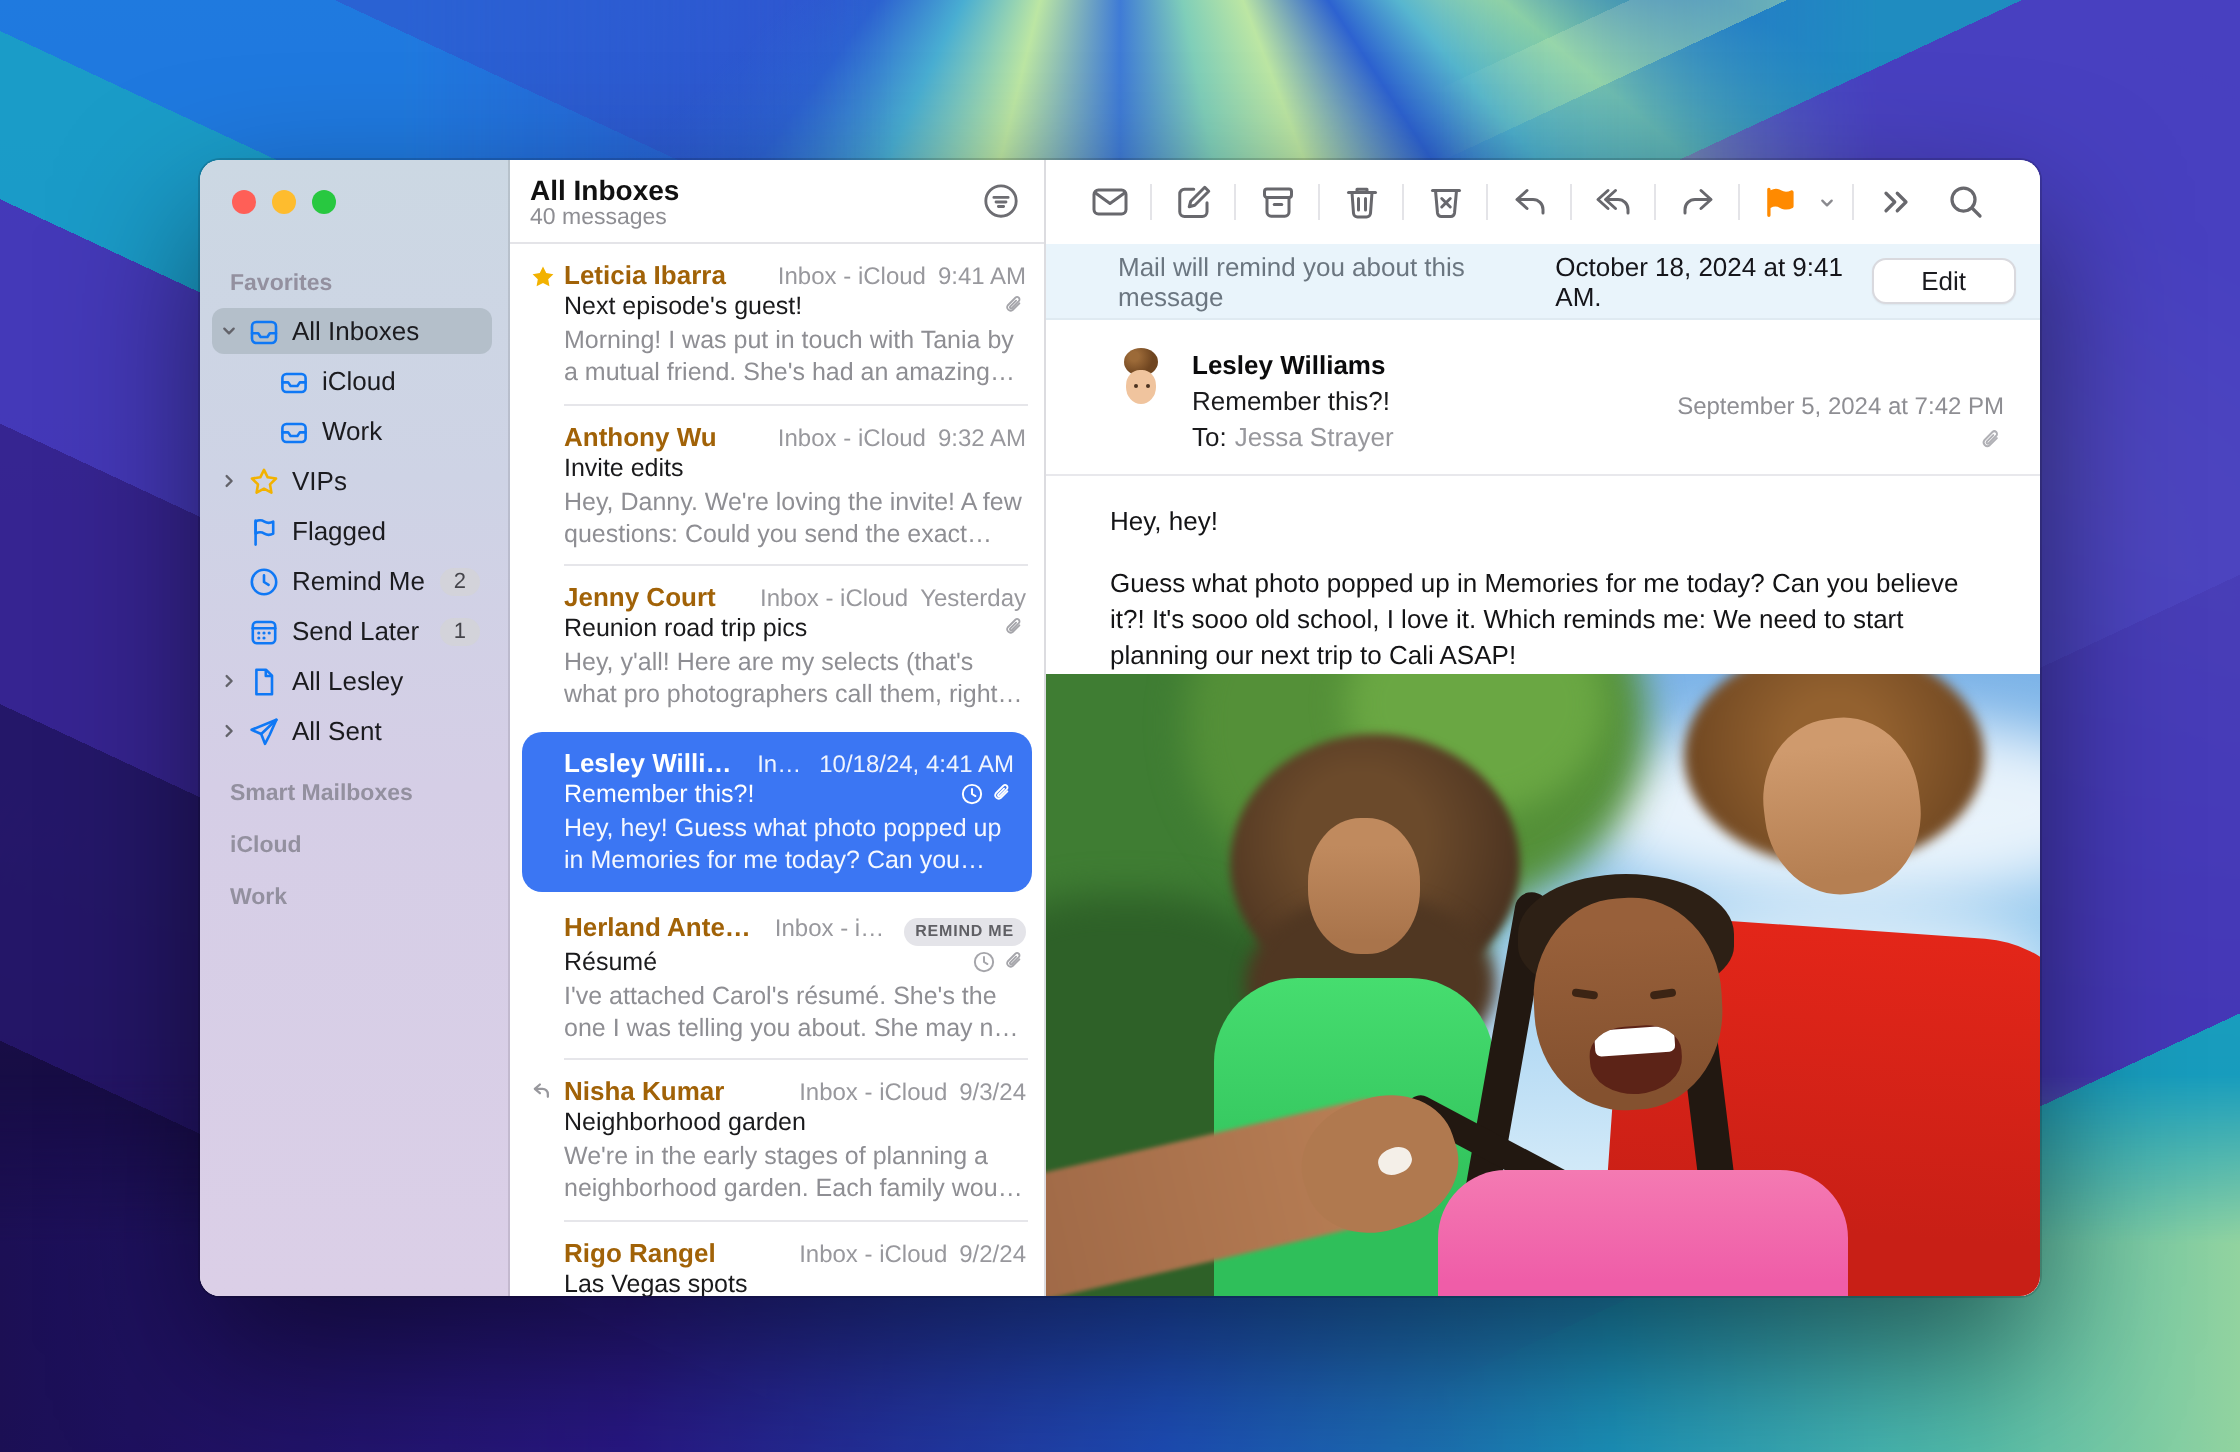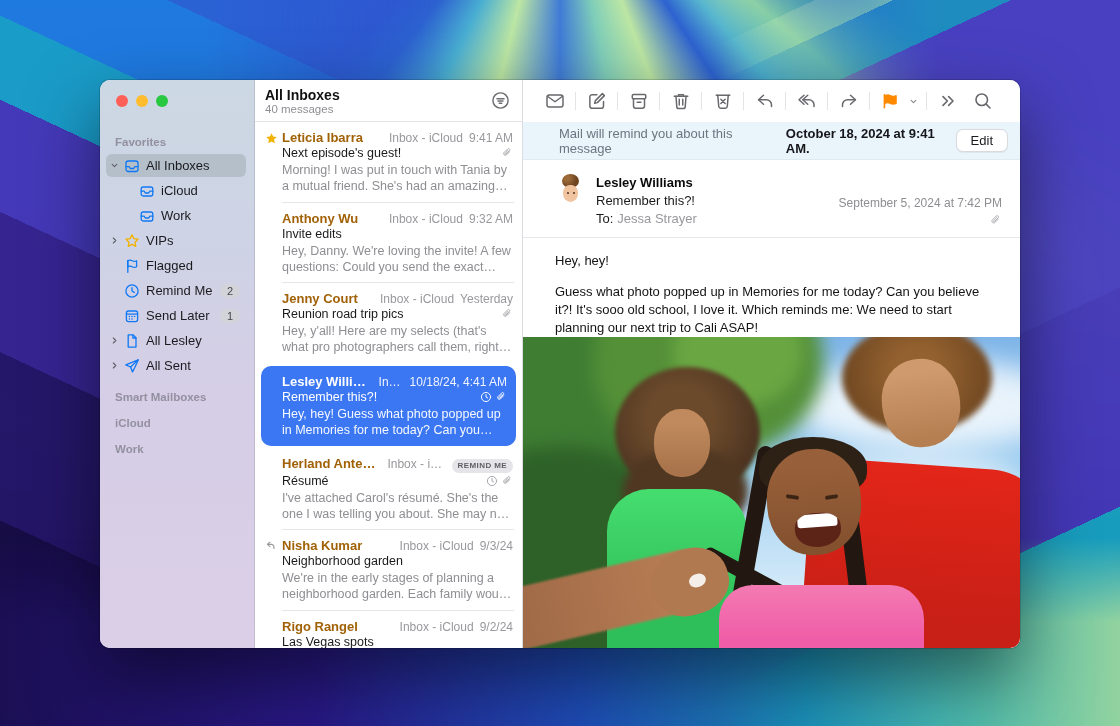--- a/index.html
+++ b/index.html
@@ -67,22 +67,22 @@
   #pane{flex:1 1 auto;background:#fff;position:relative;display:flex;flex-direction:column;min-width:0;}
   #toolbar{height:42px;flex:none;display:flex;align-items:center;padding:0 20px 0 18px;gap:0;color:#68686d;}
   .tbtn{width:27px;height:24px;display:grid;place-items:center;flex:none;}
   .tsep{width:1px;height:18px;background:#e4e4e8;margin:0 7px;flex:none;}
   .tgap{width:8px;flex:none;}
   .flag-grp{display:flex;align-items:center;gap:4px;flex:none;}
   .flag-grp .chev{color:#8a8a8f;}
   
   #banner{height:38px;flex:none;background:#e9f4fb;display:flex;align-items:center;padding:0 12px 0 36px;font-size:13px;border-bottom:1px solid rgba(0,0,0,.04);box-sizing:border-box;}
   #banner .b1{color:#6b7680;}
-  #banner .b2{color:#15151a;font-weight:700;margin-left:5px;}
-  #edit-btn{margin-left:auto;background:#fff;border:1px solid #d9d9de;border-radius:7px;font-size:13px;color:#1b1b1f;padding:3px 14px;box-shadow:0 .5px 1px rgba(0,0,0,.06);}
+  #banner .b2{color:#15151a;font-weight:400;margin-left:5px;}
+  #edit-btn{margin-left:auto;background:#fff;border:1px solid #d9d9de;border-radius:7px;font-size:13px;color:#1b1b1f;padding:3px 24px;box-shadow:0 .5px 1px rgba(0,0,0,.06);}
   
   #msg-head{flex:none;display:flex;padding:14px 18px 10px 32px;border-bottom:1px solid #e8e8ec;margin:0 0 0 0;}
   #avatar{width:30px;height:30px;position:relative;flex:none;margin-right:11px;margin-top:1px;}
   #avatar .bun{position:absolute;top:-1px;left:7px;width:17px;height:14px;border-radius:50%;
     background:radial-gradient(circle at 30% 30%,#9c6a38 15%,#6f4520 60%);}
   #avatar .face{position:absolute;top:10px;left:8px;width:15px;height:17px;border-radius:46% 46% 50% 50%;background:#f0c49e;}
   #avatar .eye{position:absolute;width:2px;height:2px;border-radius:50%;background:#4b3220;top:17px;}
   #avatar .eye.l{left:12px}.#avatar .eye.r{left:18px}
   #avatar .eye.r{left:18px}
   .mh-col{flex:1 1 auto;min-width:0;line-height:1.32;}

